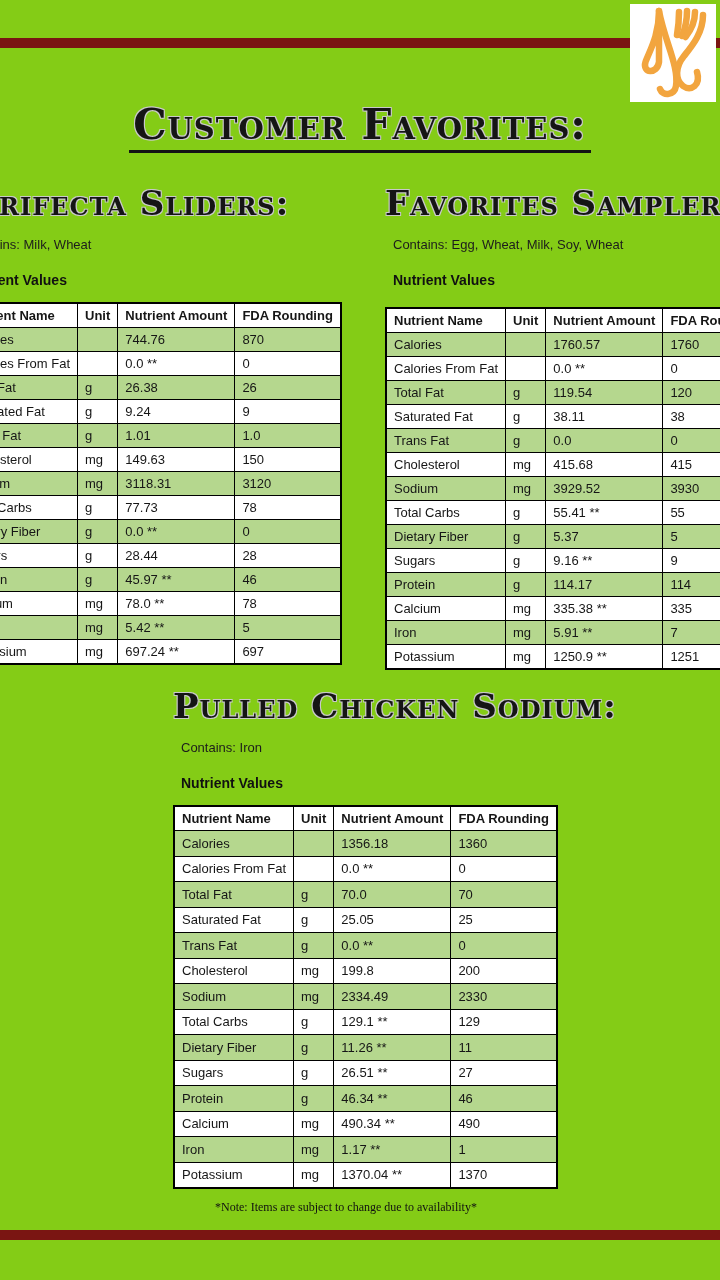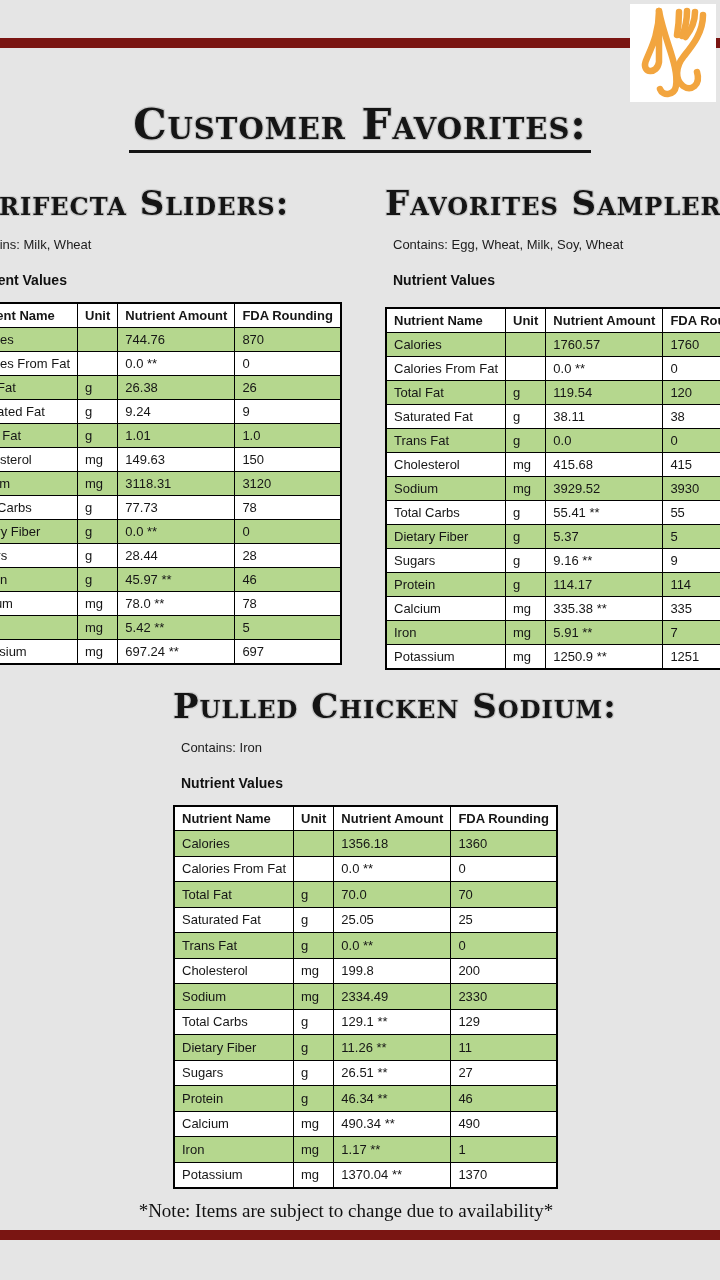--- a/index.html
+++ b/index.html
@@ -1,17 +1,17 @@
 <!DOCTYPE html>
 <html><head>
 <meta charset="utf-8">
 <style>
   html,body{margin:0;padding:0;background:#fff;}
   .sheet{
-    position:relative;width:720px;height:1280px;background:#e5e5e5;
+    position:relative;width:720px;height:1280px;background:#84cc16;
     overflow:hidden;font-family:"Liberation Sans", sans-serif;color:#1a1a1a;
   }
   .accent-bar{position:absolute;left:0;width:100%;height:10px;background:#7a1512;z-index:1;}
   .bar-top{top:38px;}
   .bar-bottom{top:1230px;}
   .logo-box{position:absolute;top:4px;right:4px;width:86px;height:98px;background:#fff;z-index:3;}
   .logo-box svg{width:100%;height:100%;}
 
   .collegiate{
     font-family:"DejaVu Serif", serif;font-weight:700;font-variant:small-caps;
@@ -39,21 +39,21 @@
   table.nutrient th, table.nutrient td{
     border:1px solid #000;padding:0 7px;font-size:13px;text-align:left;
     overflow:hidden;white-space:nowrap;vertical-align:middle;color:#161616;
   }
   table.nutrient th{font-weight:bold;height:23px;background:#fff;}
   table.nutrient td{height:23px;}
   .sec-nachos table.nutrient td{height:24.5px;}
   table.nutrient tbody tr:nth-child(odd) td{background:#b5d78e;}
 
   .note{position:absolute;top:1200px;left:0;width:692px;text-align:center;
-    font-family:"Liberation Serif", serif;font-size:19px;color:#111;z-index:2;}
+    font-family:"Liberation Serif", serif;font-size:12px;color:#111;z-index:2;}
 </style>
 </head>
 <body>
 
 <div class="sheet">
 
   <div class="accent-bar bar-top"></div>
 
   <div class="logo-box">
     <svg viewBox="0 0 86 98" fill="none" stroke="#f2a53f" stroke-width="6.5" stroke-linecap="round" stroke-linejoin="round">

